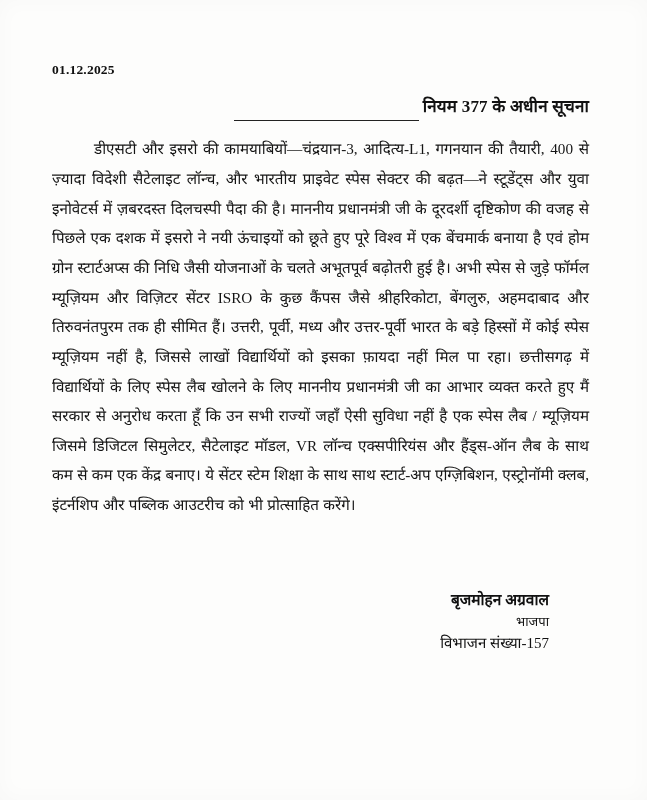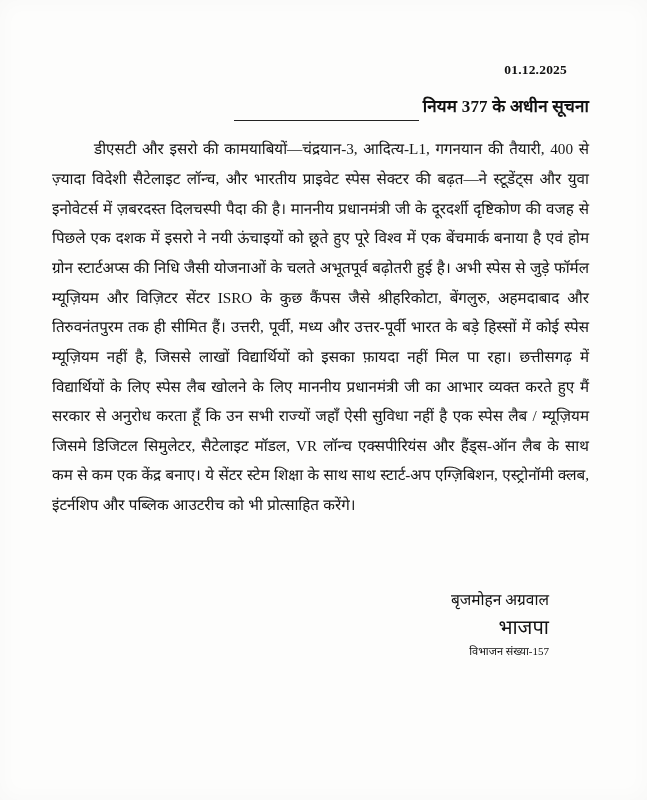--- a/index.html
+++ b/index.html
@@ -16,26 +16,25 @@
   }
   .page {
     position: relative;
     width: 647px;
     height: 800px;
     box-sizing: border-box;
     padding: 48px 58px 40px 52px;
     background: #fdfdfc;
   }
   .date-line {
-    text-align: right;
     font-size: 13.5px;
     font-weight: bold;
     letter-spacing: 0.2px;
     margin-top: 14px;
-    margin-right: 22px;
+    margin-right: 6px;
     color: #111;
   }
   .doc-title {
     text-align: right;
     font-size: 17px;
     font-weight: bold;
     margin-top: 16px;
     margin-bottom: 6px;
     color: #111;
     letter-spacing: 0.2px;
@@ -60,29 +59,29 @@
     word-spacing: 0.5px;
   }
   .signature-block {
     margin-top: 68px;
     text-align: right;
     padding-right: 40px;
     line-height: 1.55;
   }
   .sig-name {
     font-size: 15.5px;
-    font-weight: normal;
+    font-weight: bold;
     color: #111;
   }
   .sig-party {
-    font-size: 20px;
+    font-size: 13px;
     color: #111;
   }
   .sig-division {
-    font-size: 11px;
+    font-size: 15px;
     color: #111;
   }
   .paper-edge {
     position: absolute;
     left: 0;
     top: 0;
     right: 0;
     bottom: 0;
     pointer-events: none;
     box-shadow: inset 0 0 22px rgba(0,0,0,0.025);

